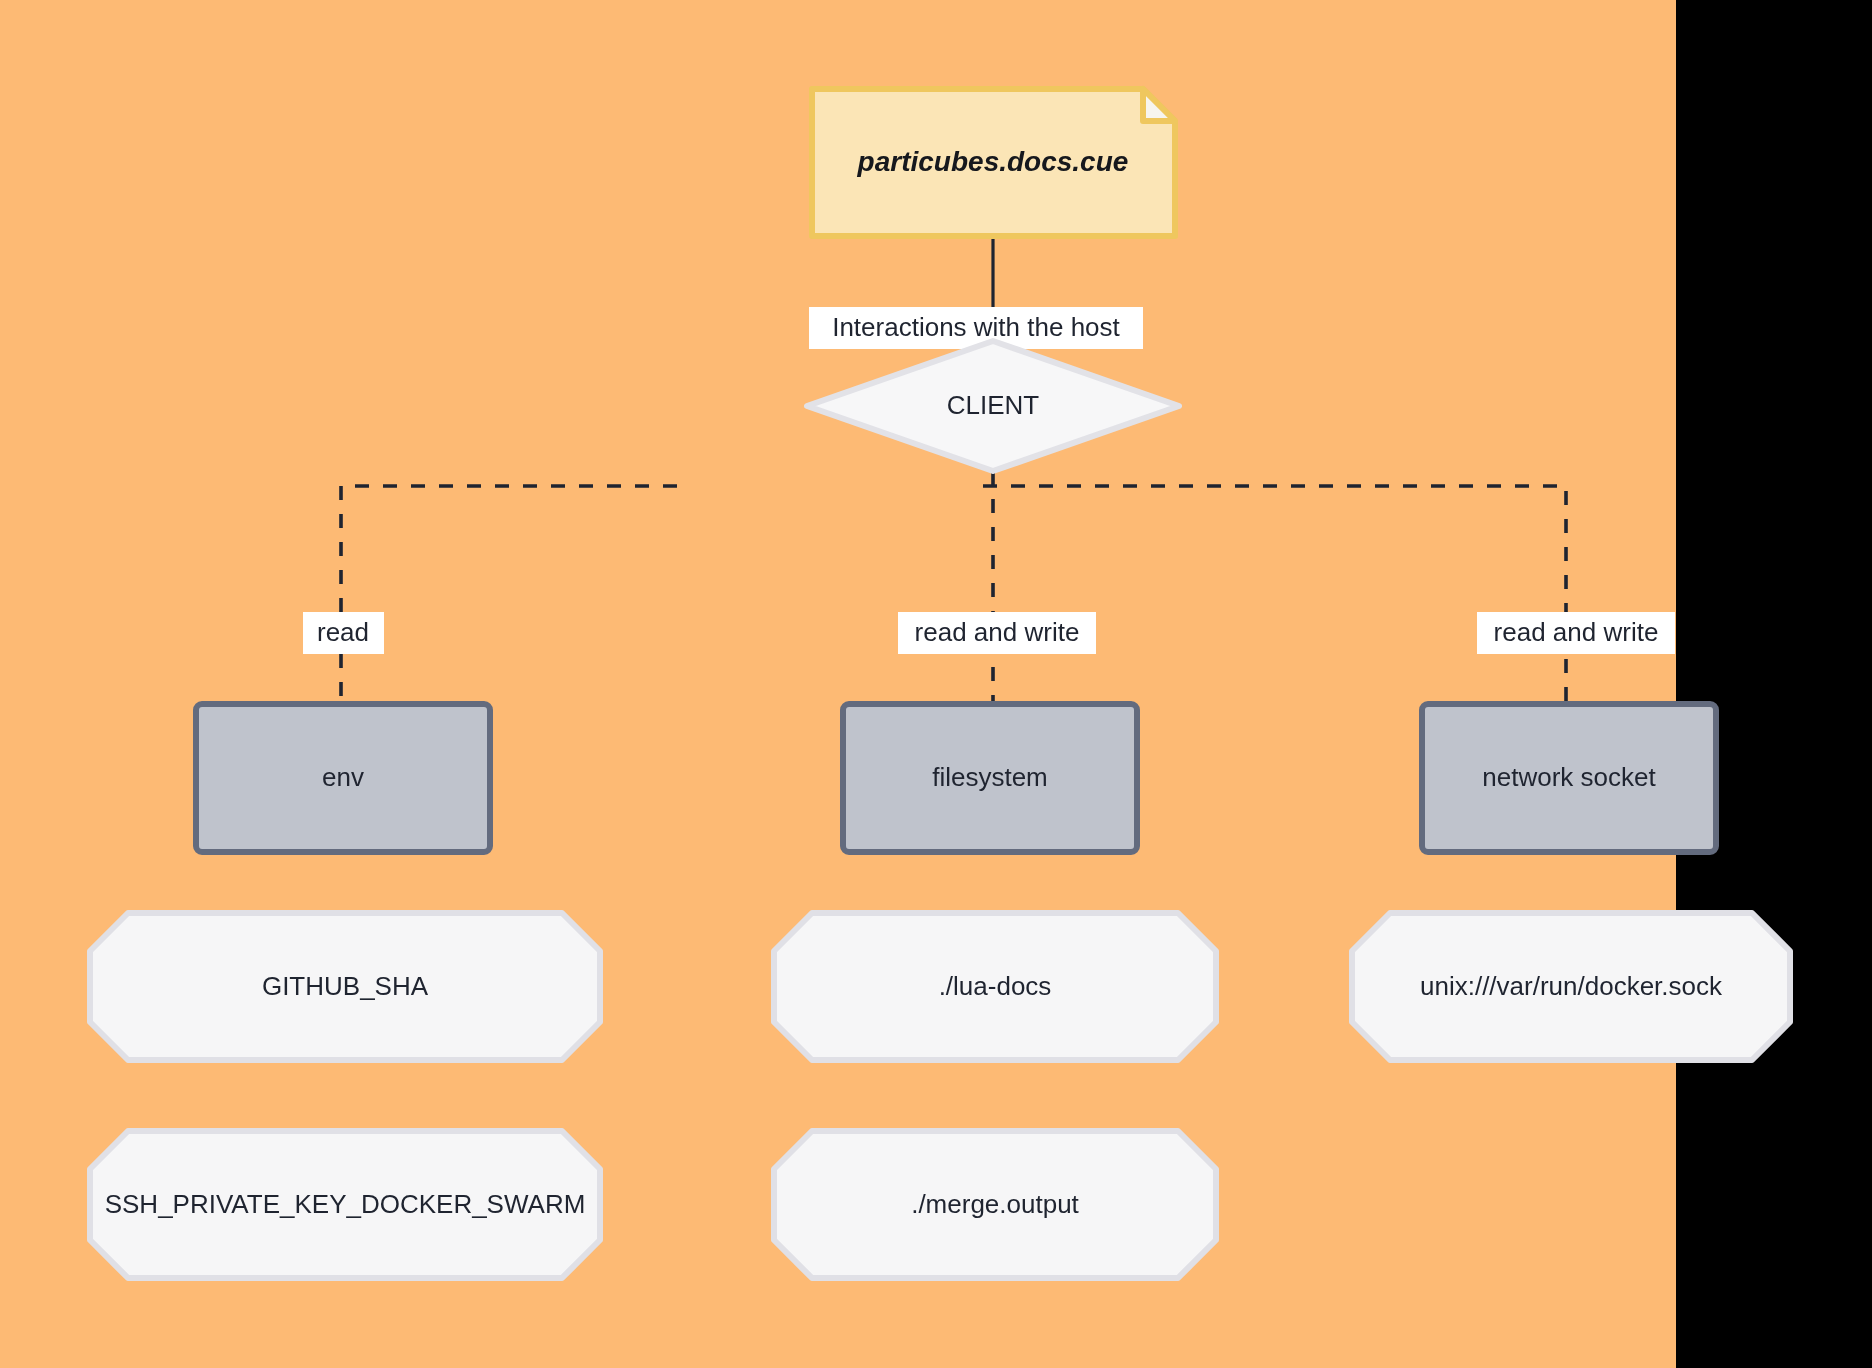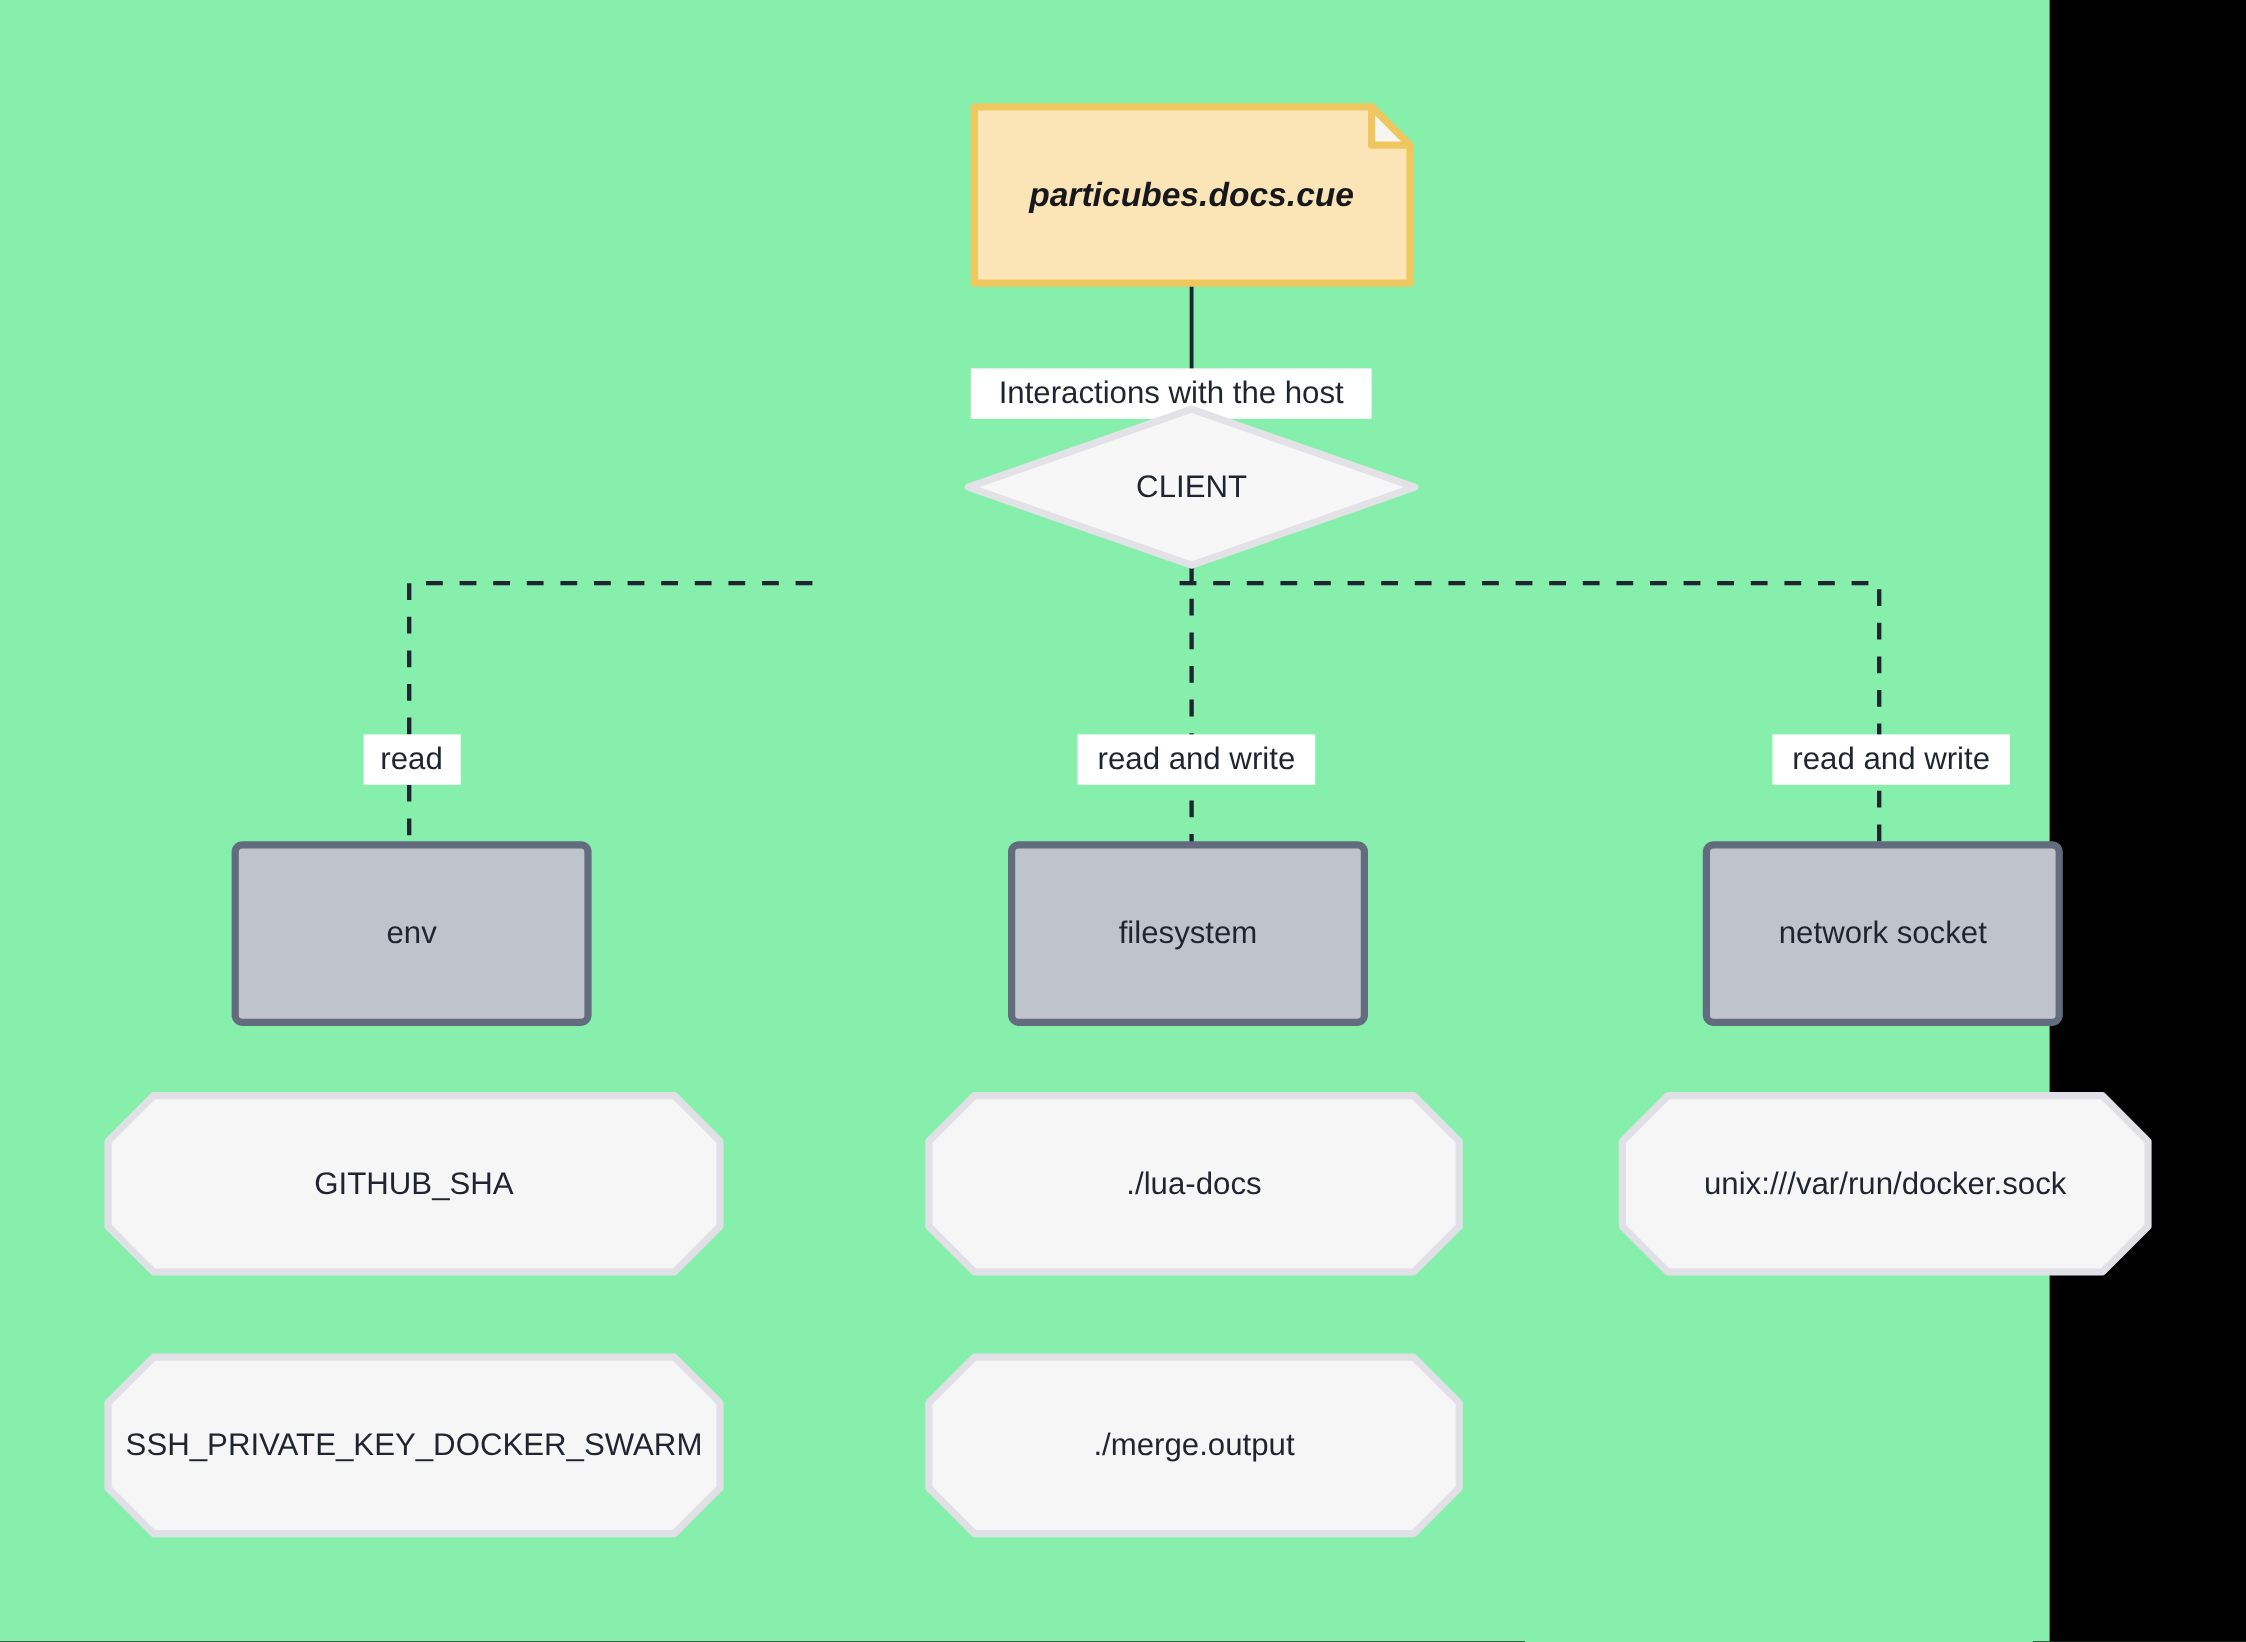--- a/index.html
+++ b/index.html
@@ -10,22 +10,21 @@
   body {
     width: 1872px;
     height: 1368px;
     overflow: hidden;
     font-family: "Liberation Sans", sans-serif;
   }
   #stage {
     position: relative;
     width: 1676px;
     height: 1368px;
-    background: #86efac;
-    padding-left: 32px;
+    background: #fdba74;
   }
   svg#diagram {
     position: absolute;
     left: 0;
     top: 0;
     width: 1872px;
     height: 1368px;
     display: block;
   }
   .node-label {

